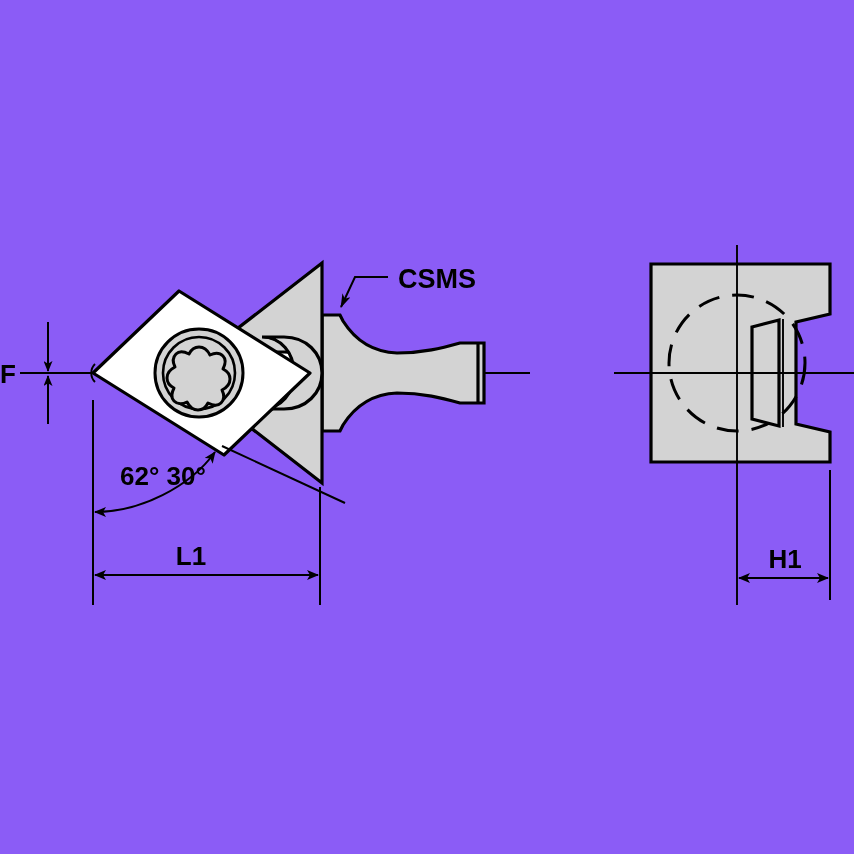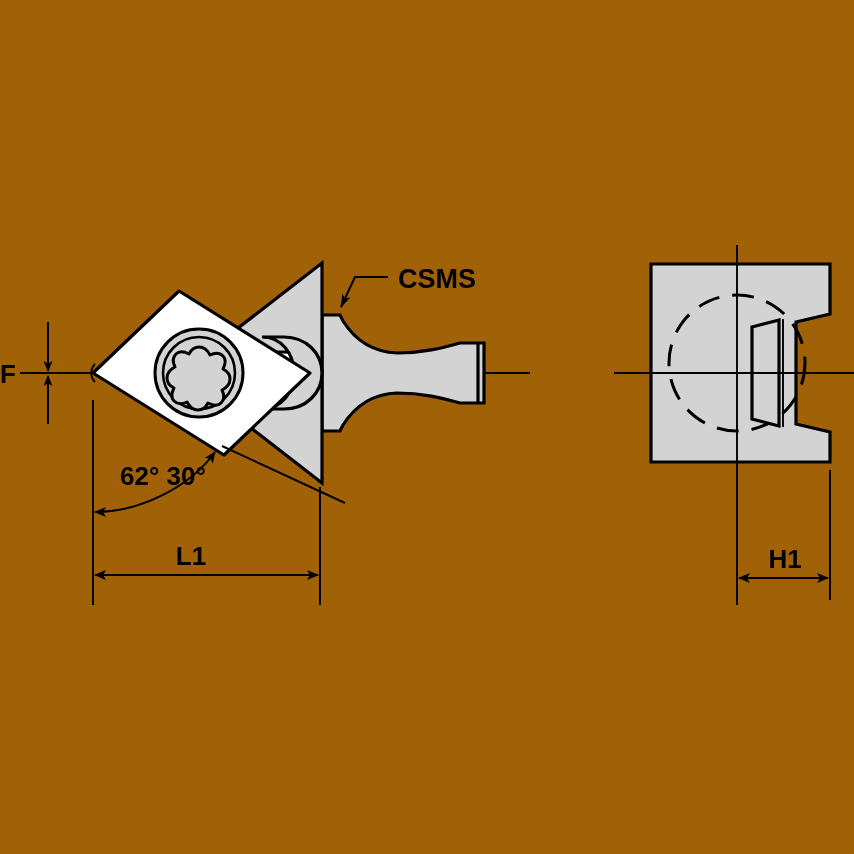--- a/index.html
+++ b/index.html
@@ -10,21 +10,21 @@
   body {
     width: 854px;
     height: 854px;
     font-family: "Liberation Sans", sans-serif;
     overflow: hidden;
   }
   #drawing-root {
     position: relative;
     width: 854px;
     height: 854px;
-    background: #a16207;
+    background: #8b5cf6;
   }
   svg#technical-drawing {
     display: block;
     width: 854px;
     height: 854px;
   }
   .dim-text {
     font-family: "Liberation Sans", sans-serif;
     font-weight: bold;
     font-size: 26px;

